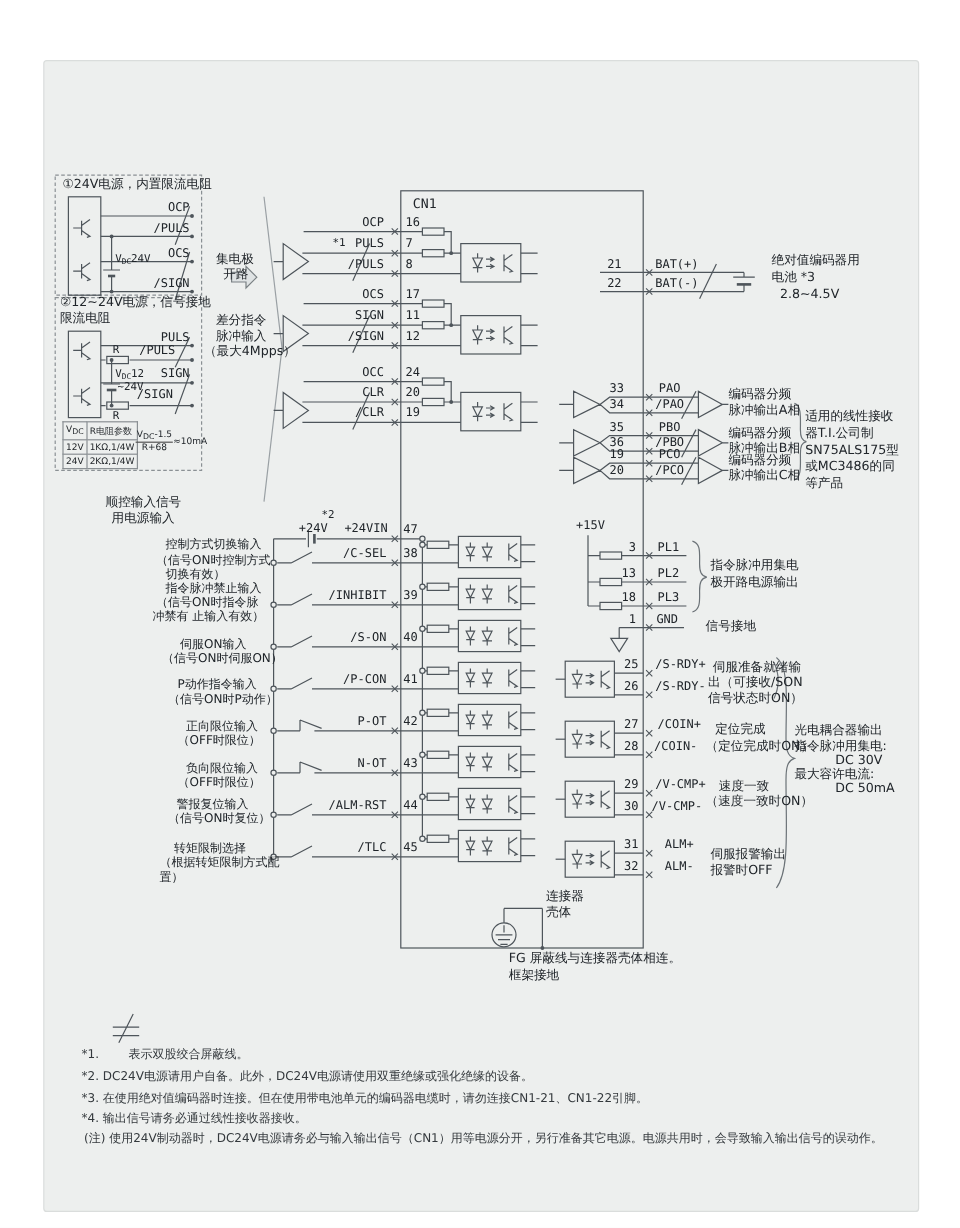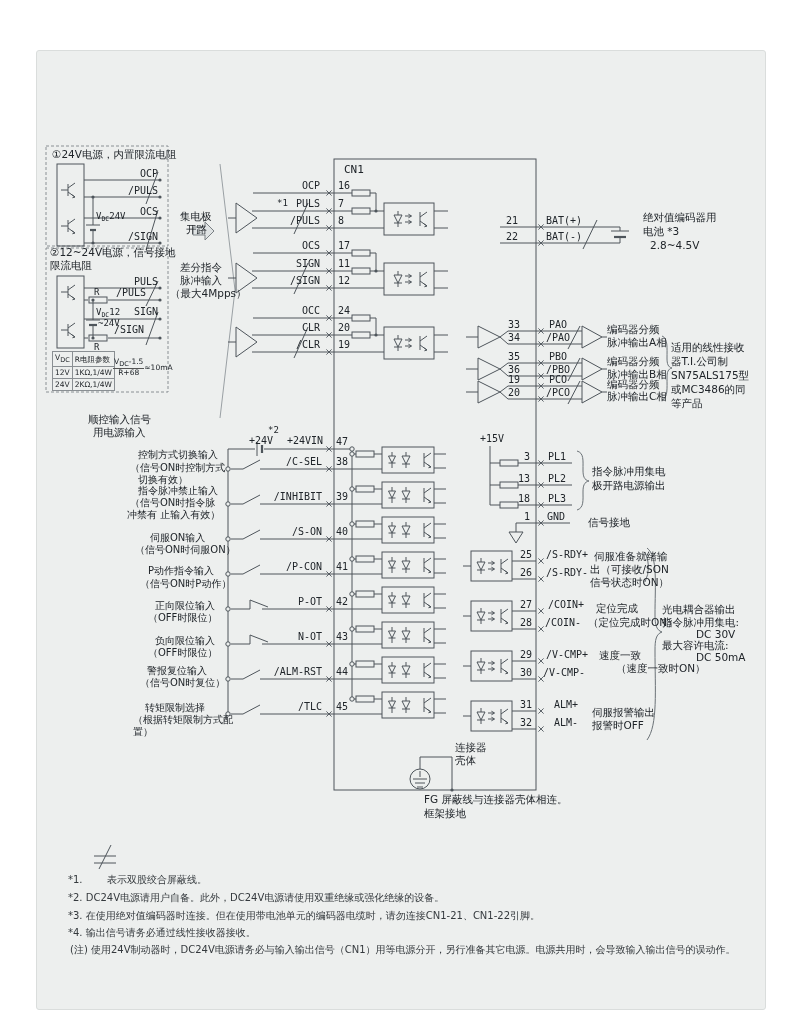--- a/index.html
+++ b/index.html
@@ -498,21 +498,21 @@
     <span class="t sg" style="left:548px;top:599px">/COIN+</span>
   <span class="t sg" style="right:268px;top:617px">28</span>
     <span class="t sg" style="left:545px;top:617px">/COIN-</span>
   <span class="t cj" style="left:596px;top:603px">定位完成</span>
   <span class="t cj" style="left:588px;top:617px">（定位完成时ON）</span>
   <span class="t sg" style="right:268px;top:649px">29</span>
     <span class="t sg" style="left:546px;top:649px">/V-CMP+</span>
   <span class="t sg" style="right:268px;top:667px">30</span>
     <span class="t sg" style="left:543px;top:667px">/V-CMP-</span>
   <span class="t cj" style="left:599px;top:650px">速度一致</span>
-  <span class="t cj" style="left:616px;top:663px">（速度一致时ON）</span>
+  <span class="t cj" style="left:588px;top:663px">（速度一致时ON）</span>
   <span class="t sg" style="right:268px;top:699px">31</span>
     <span class="t sg" style="left:554px;top:699px">ALM+</span>
   <span class="t sg" style="right:268px;top:717px">32</span>
     <span class="t sg" style="left:554px;top:717px">ALM-</span>
   <span class="t cj" style="left:592px;top:707px">伺服报警输出</span>
   <span class="t cj" style="left:592px;top:720px">报警时OFF</span>
   <span class="t cj" style="left:662px;top:604px">光电耦合器输出</span>
   <span class="t cj" style="left:662px;top:617px">指令脉冲用集电:</span>
   <span class="t cj" style="left:696px;top:629px">DC 30V</span>
   <span class="t cj" style="left:662px;top:640px">最大容许电流:</span>

